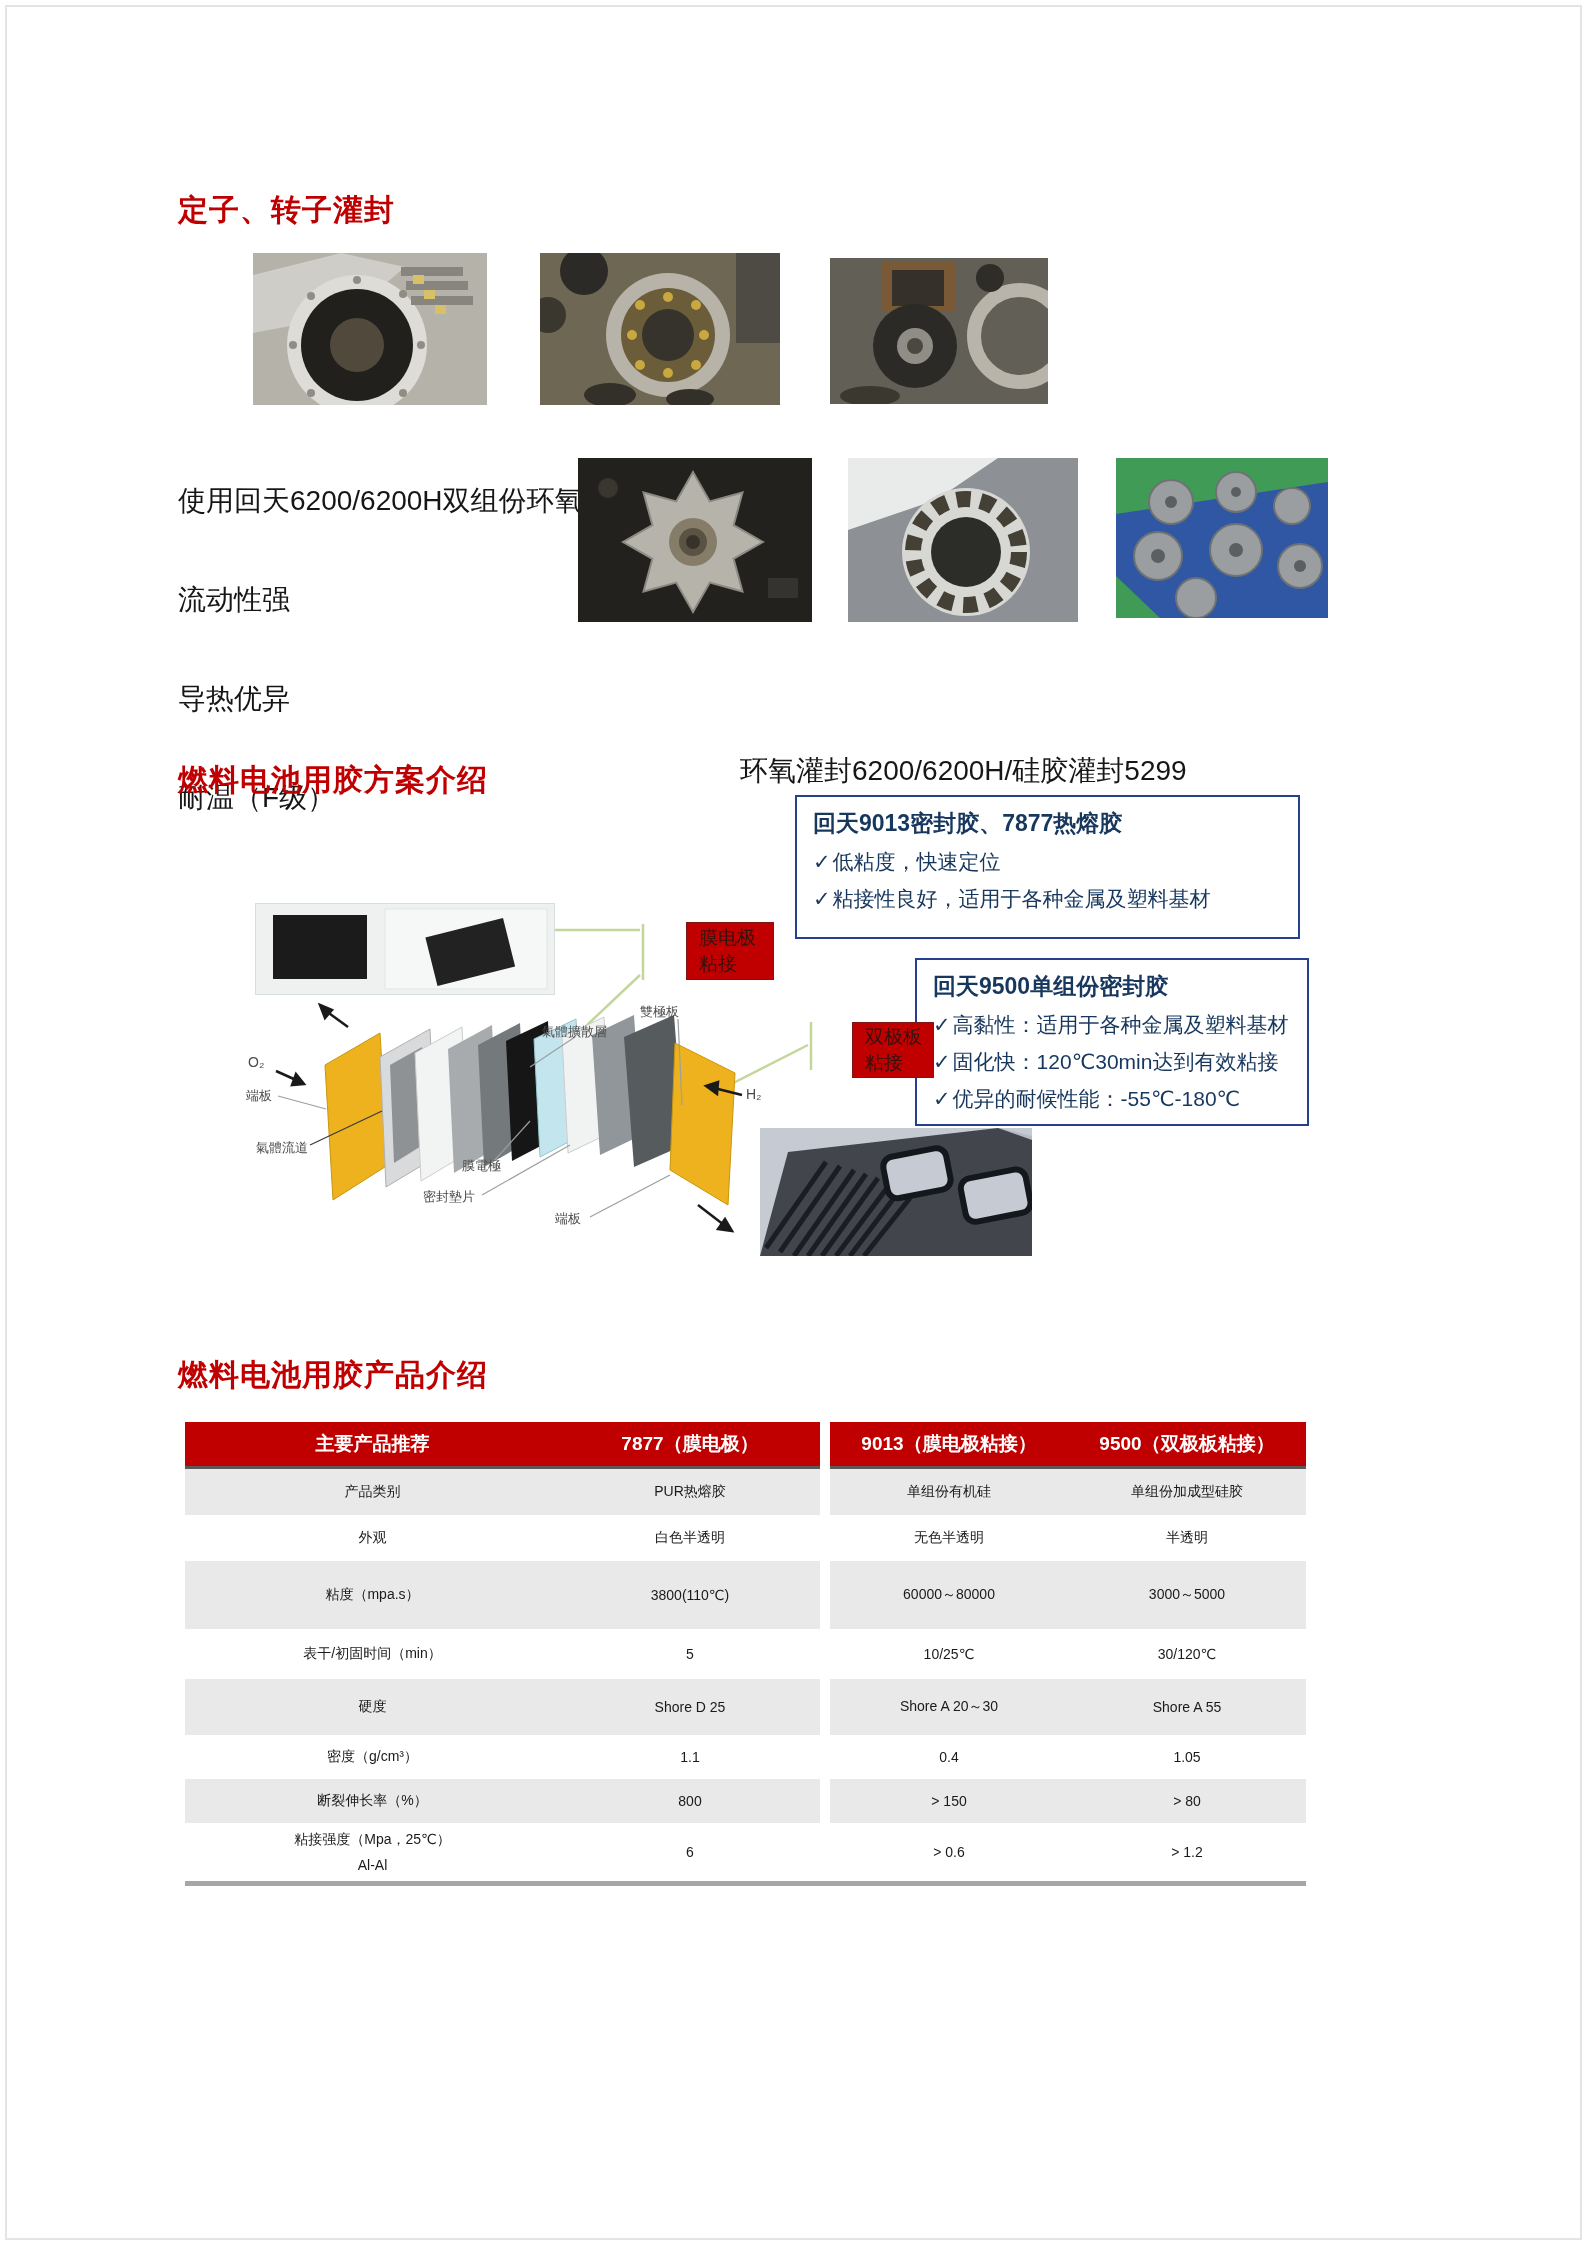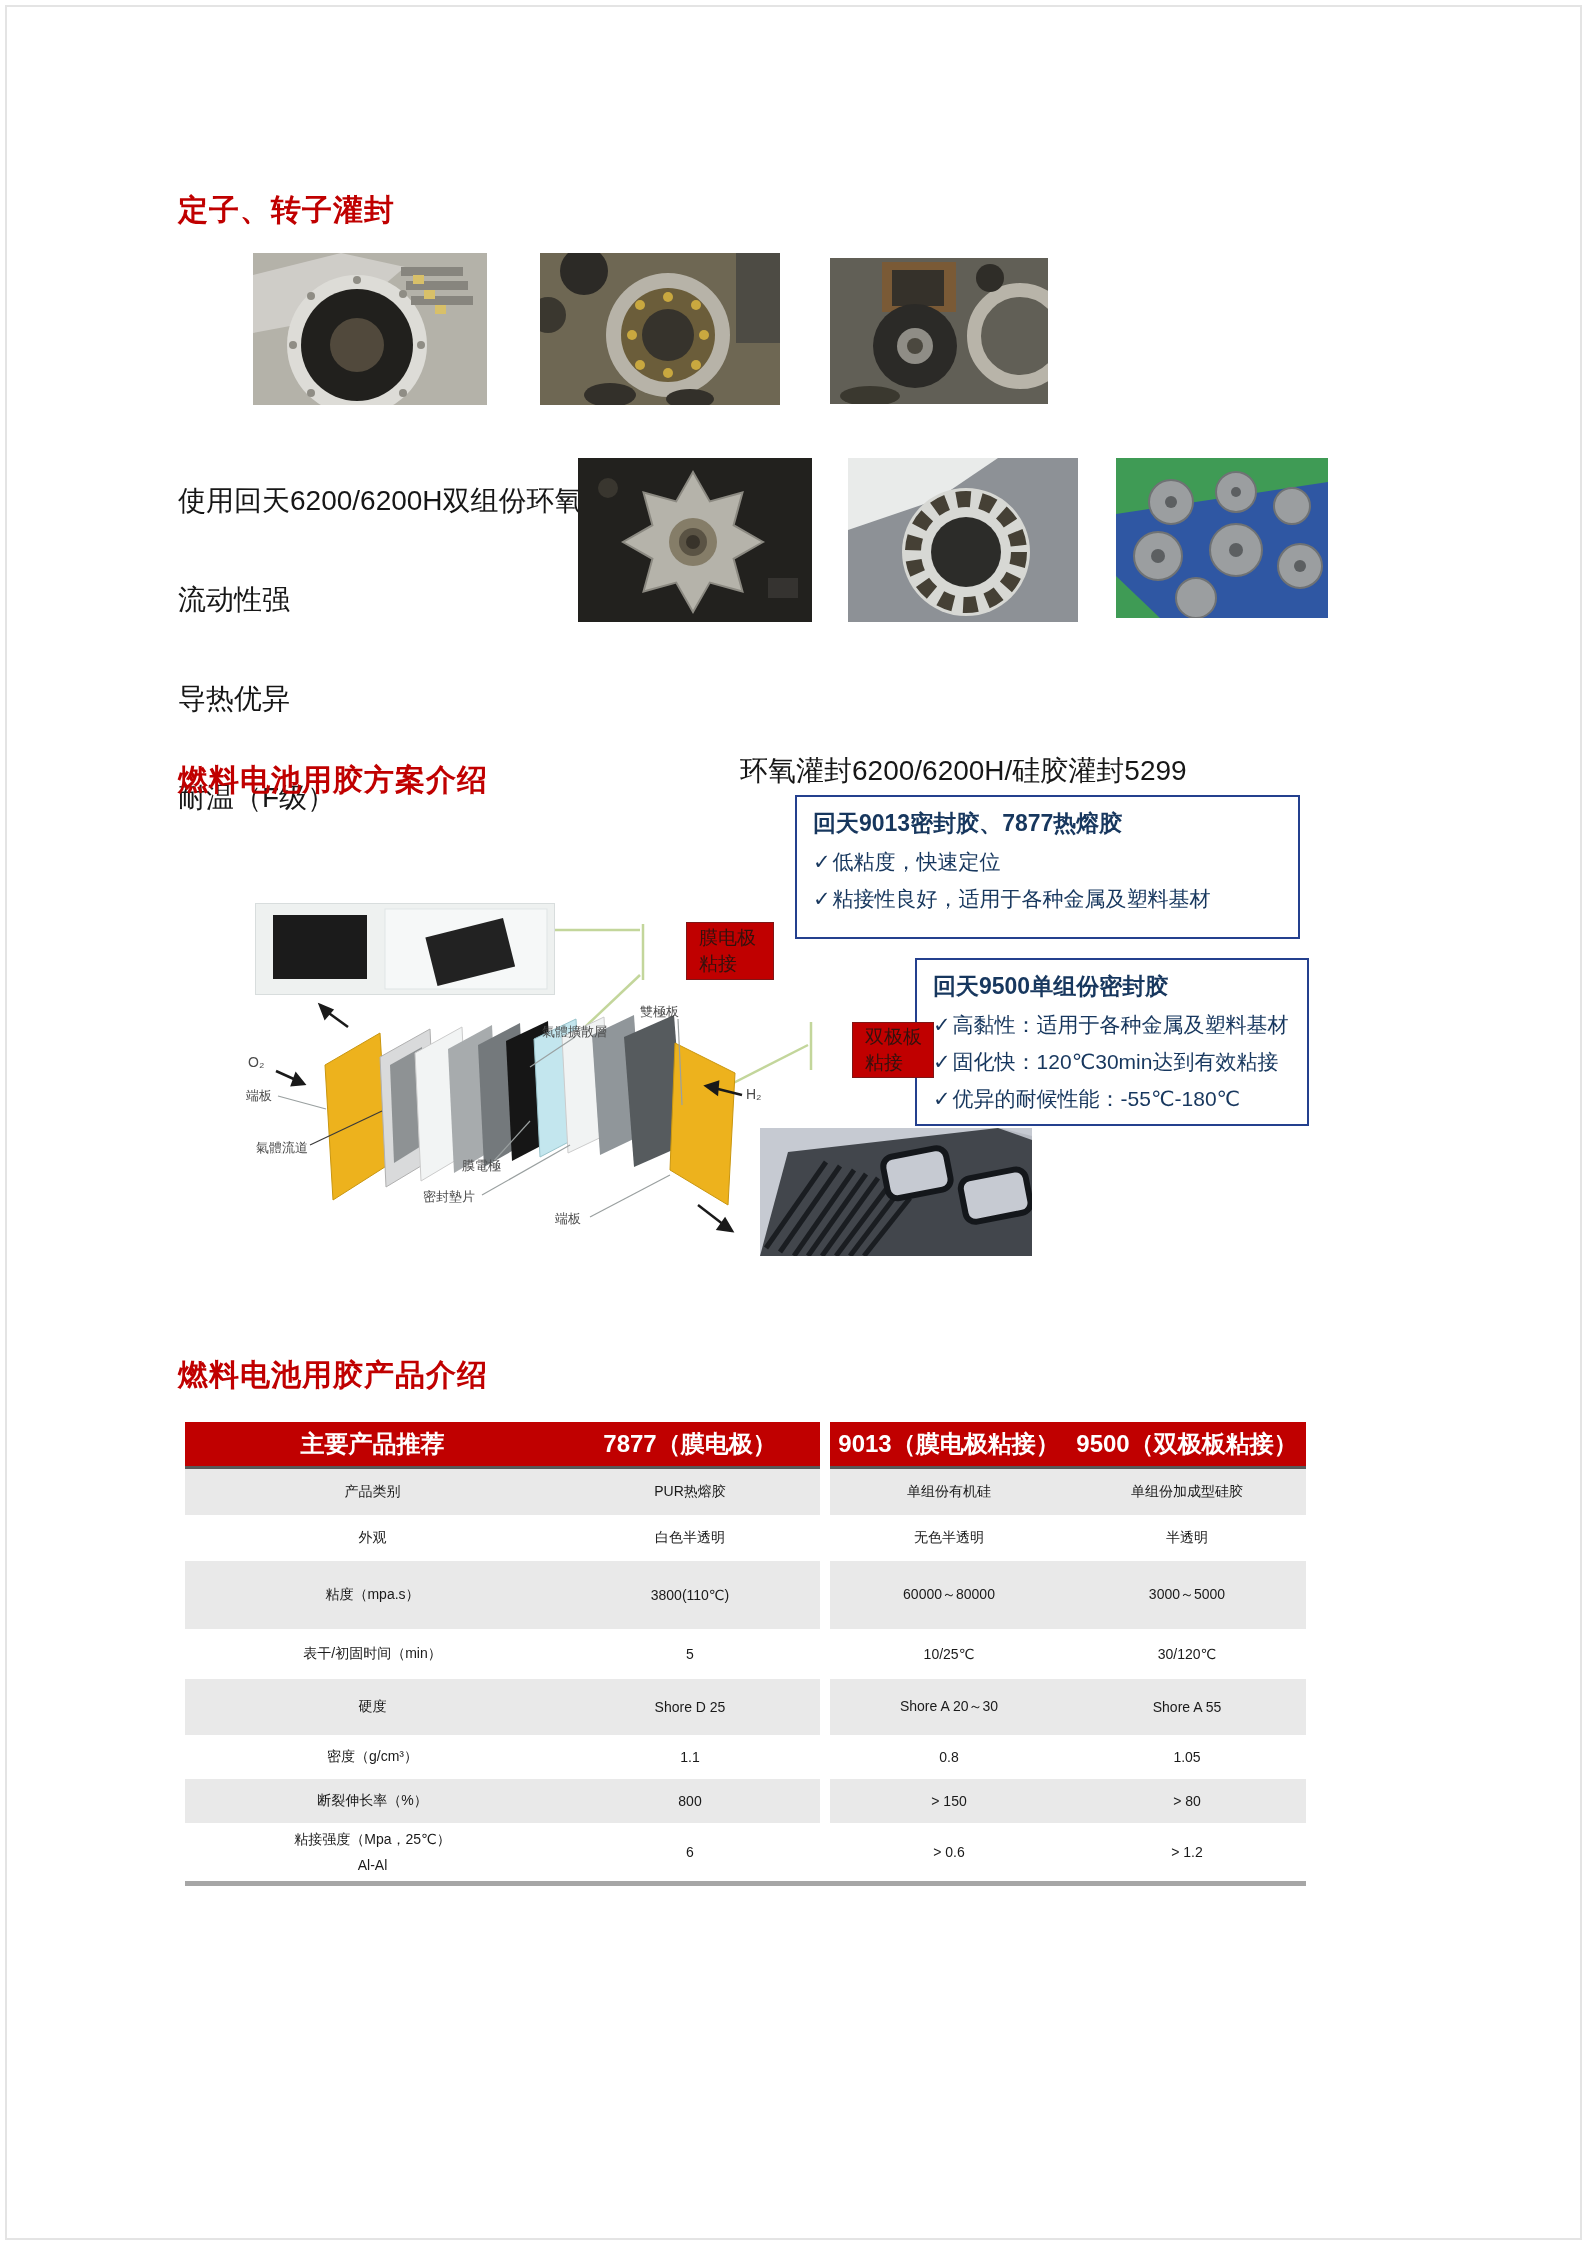--- a/index.html
+++ b/index.html
@@ -22,21 +22,21 @@
   .redtag{position:absolute;background:#c00000;border:1px solid #7f1616;box-sizing:border-box;
           color:#33110d;font-size:19px;line-height:26px;display:flex;flex-direction:column;
           justify-content:center;padding-left:12px;margin-left:39px;}
 
   .overlay-lines{position:absolute;pointer-events:none;}
 
   .prod-table{position:absolute;left:185px;top:1422px;width:1121px;display:grid;
               grid-template-columns:375px 260px 10px 238px 238px;border-bottom:5px solid #a6a6a6;}
   .cell{display:flex;flex-direction:column;align-items:center;justify-content:center;text-align:center;
         font-size:14px;color:#1a1a1a;}
-  .cell.head{background:#c00000;color:#ffffff;font-weight:bold;font-size:24px;height:44px;border-bottom:3px solid #595959;}
+  .cell.head{background:#c00000;color:#ffffff;font-weight:bold;font-size:19px;height:44px;border-bottom:3px solid #595959;}
   .gutter{background:#ffffff;}
   .gray{background:#e9e9e9;}
   .rh46{height:46px}.rh68{height:68px}.rh50{height:50px}.rh56{height:56px}.rh36{height:44px}.rh58{height:58px}
   .lbl2{line-height:26px;}
 </style>
 </head>
 <body>
 
 <div class="page">
   <div class="sheet-border"></div>
@@ -318,21 +318,21 @@
 
     <div class="cell gray rh56">硬度</div>
     <div class="cell gray rh56">Shore D 25</div>
     <div class="gutter"></div>
     <div class="cell gray rh56">Shore A 20～30</div>
     <div class="cell gray rh56">Shore A 55</div>
 
     <div class="cell rh36">密度（g/cm³）</div>
     <div class="cell rh36">1.1</div>
     <div class="gutter"></div>
-    <div class="cell rh36">0.8</div>
+    <div class="cell rh36">0.4</div>
     <div class="cell rh36">1.05</div>
 
     <div class="cell gray rh36">断裂伸长率（%）</div>
     <div class="cell gray rh36">800</div>
     <div class="gutter"></div>
     <div class="cell gray rh36">&gt; 150</div>
     <div class="cell gray rh36">&gt; 80</div>
 
     <div class="cell rh58 lbl2">
       <span>粘接强度（Mpa，25℃）</span>

